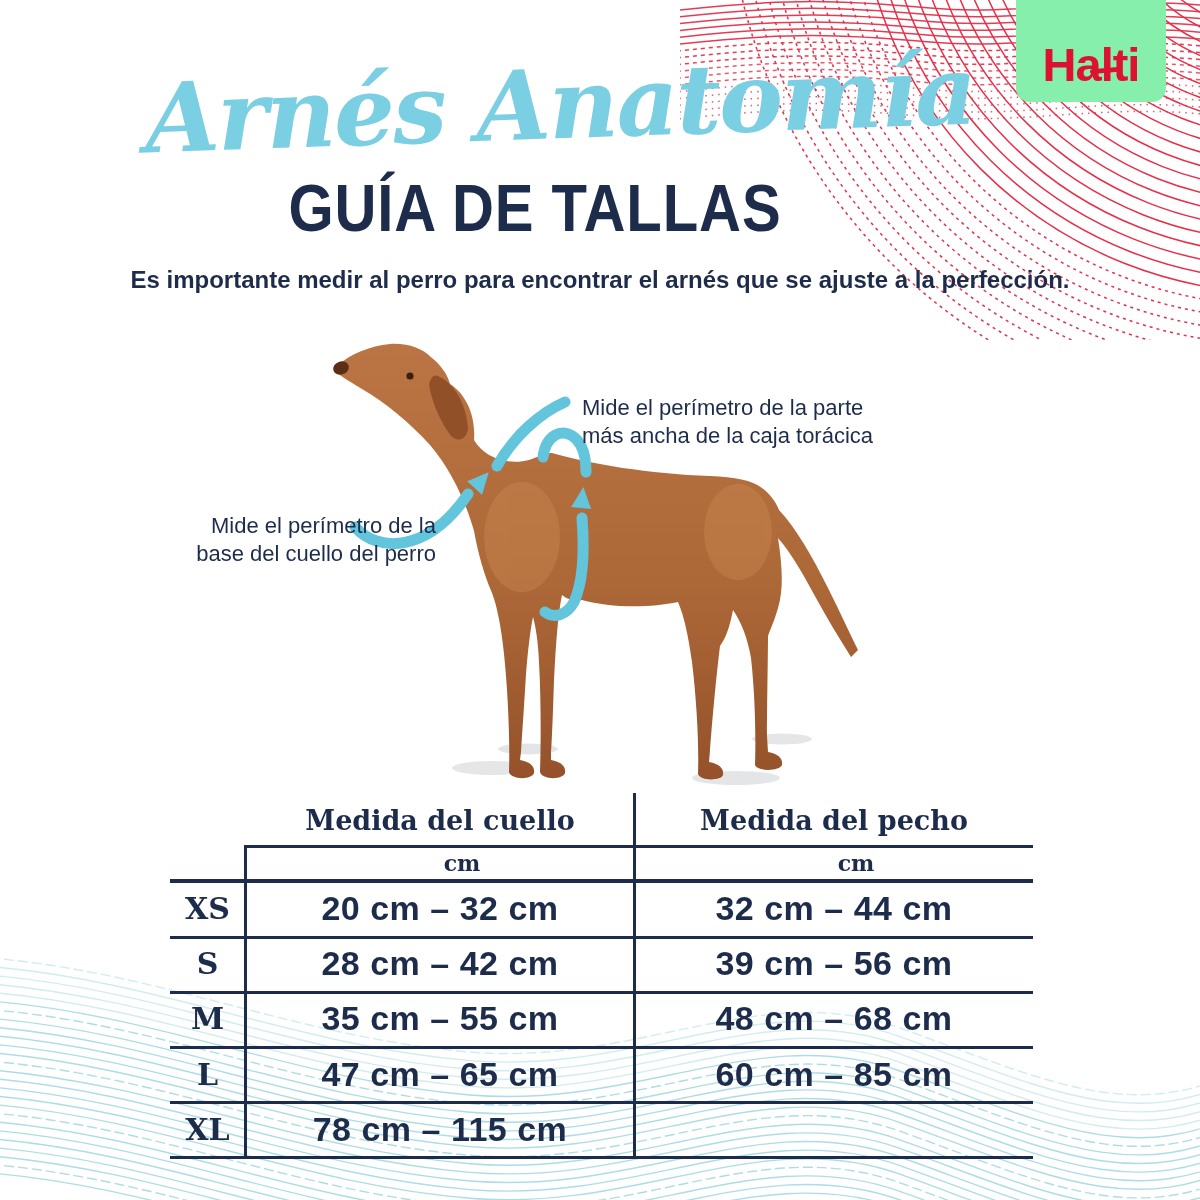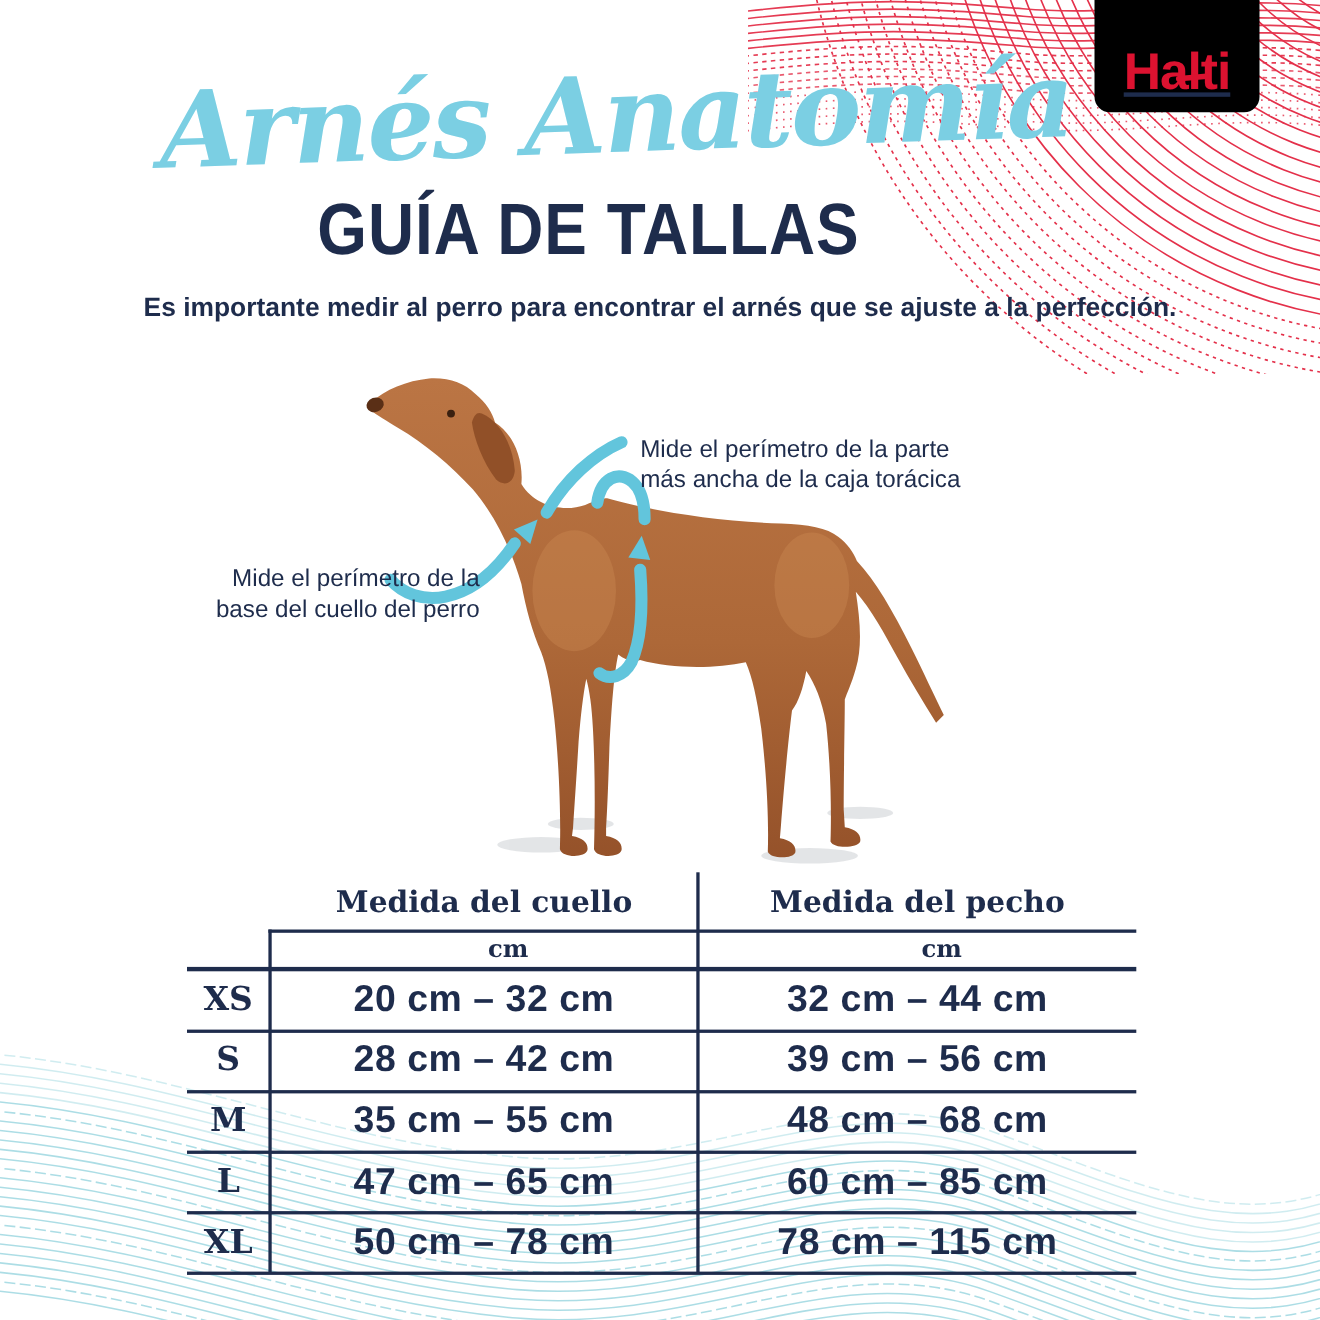--- a/index.html
+++ b/index.html
@@ -4,22 +4,22 @@
 <style>
   html,body{margin:0;padding:0;background:#fff;}
   #page{position:relative;width:1200px;height:1200px;background:#ffffff;overflow:hidden;
         font-family:"Liberation Sans",sans-serif;color:#1e2c4c;}
 
   
   #deco-tr{position:absolute;top:0;right:0;width:520px;height:340px;z-index:1;}
   #deco-bl{position:absolute;left:0;bottom:0;width:1200px;height:280px;z-index:0;}
 
   
-  .logo-card{position:absolute;left:995px;top:0px;width:150px;height:102px;background:#000000;
-             border-radius:0 0 14px 14px;z-index:2;display:flex;align-items:flex-end;justify-content:center;text-decoration:underline;}
+  .logo-card{position:absolute;left:1016px;top:0px;width:150px;height:102px;background:#86efac;
+             border-radius:0 0 14px 14px;z-index:2;display:flex;align-items:flex-end;justify-content:center;}
   .logo-text{position:relative;font-weight:bold;font-size:47px;letter-spacing:-1px;color:#dc1230;
              line-height:1;padding-bottom:14px;}
   .logo-text .bar{position:absolute;left:49%;top:45%;width:31%;height:5px;background:#dc1230;
                   transform:rotate(-5deg);border-radius:2px;}
 
   
   .title-script{position:absolute;left:0;top:48px;width:1120px;text-align:center;z-index:2;
                 font-family:"DejaVu Serif",serif;font-style:italic;font-weight:bold;
                 font-size:96px;color:#7bcfe3;transform:rotate(-2deg);letter-spacing:-2px;}
   .title-main{position:absolute;left:0;top:170px;width:1070px;text-align:center;z-index:2;
@@ -273,21 +273,20 @@
 
     <div class="sz">M</div>
     <div class="val">35 cm – 55 cm</div>
     <div class="val">48 cm – 68 cm</div>
 
     <div class="sz">L</div>
     <div class="val">47 cm – 65 cm</div>
     <div class="val">60 cm – 85 cm</div>
 
     <div class="sz">XL</div>
-    <div class="val">50 cm – 78 cm</div>
     <div class="val">78 cm – 115 cm</div>
   </div>
 
   <div class="tline" style="left:633px;top:793px;width:2.5px;height:365px;"></div>
   <div class="tline" style="left:244px;top:845px;width:2.5px;height:313px;"></div>
   <div class="tline" style="left:244px;top:845px;width:789px;height:2.5px;"></div>
   <div class="tline" style="left:170px;top:879px;width:863px;height:4px;"></div>
   <div class="tline" style="left:170px;top:936px;width:863px;height:2.5px;"></div>
   <div class="tline" style="left:170px;top:991px;width:863px;height:2.5px;"></div>
   <div class="tline" style="left:170px;top:1046px;width:863px;height:2.5px;"></div>

